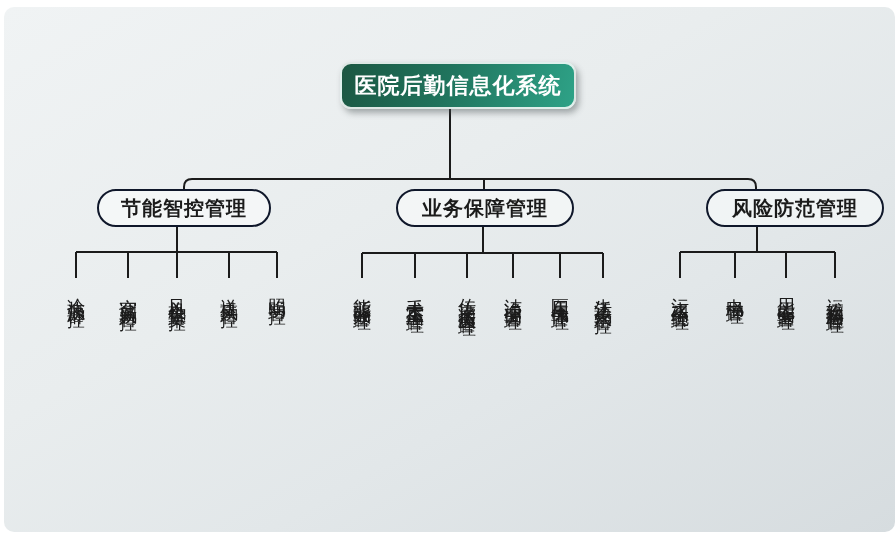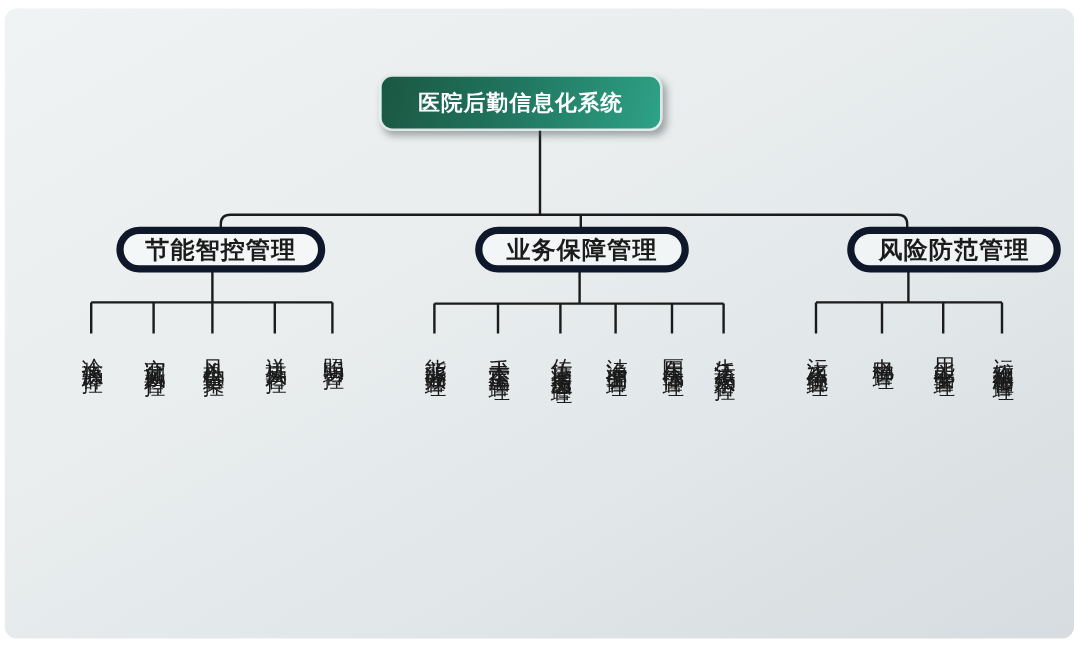--- a/index.html
+++ b/index.html
@@ -6,31 +6,31 @@
   html, body { width: 895px; height: 538px; background: #ffffff; font-family: "DejaVu Sans", "Liberation Sans", sans-serif; }
   .stage { position: relative; width: 895px; height: 538px; background: #ffffff; overflow: hidden; }
   .panel {
     position: absolute; left: 4px; top: 7px; right: 0; bottom: 6px;
     border-radius: 10px;
     background: linear-gradient(150deg, #f0f3f4 0%, #e9edee 40%, #e2e7e9 65%, #d6dcdf 100%);
   }
   .connectors { position: absolute; left: 0; top: 0; width: 895px; height: 538px; }
   .node { position: absolute; display: flex; align-items: center; justify-content: center; text-align: center; }
   .root-node {
-    left: 316px; top: 62px; width: 236px; height: 47px;
+    left: 340px; top: 62px; width: 236px; height: 47px;
     background: linear-gradient(105deg, #1b5742 0%, #20745d 45%, #2ea287 100%);
     border: 2px solid rgba(255,255,255,0.85);
     border-radius: 11px;
     box-shadow: 3px 4px 6px rgba(70,80,82,0.45);
-    color: #ffffff; font-size: 18px; font-weight: bold; letter-spacing: 1px;
+    color: #ffffff; font-size: 22px; font-weight: bold; letter-spacing: 1px;
   }
   .branch-node {
     top: 189px; height: 38px;
     background: rgba(252,254,254,0.55);
-    border: 6px solid #0f172a;
+    border: 2px solid #0f172a;
     border-radius: 19px;
     color: #1b1b1b; font-size: 20px; font-weight: bold; letter-spacing: 1px;
   }
   .branch-1 { left: 97px;  width: 174px; }
   .branch-2 { left: 396px; width: 178px; }
   .branch-3 { left: 706px; width: 178px; }
   .leaf {
     position: absolute; top: 284px; transform: translateX(-50%);
     writing-mode: vertical-rl; text-orientation: upright;
     font-size: 18px; letter-spacing: 3px; line-height: 22px;

